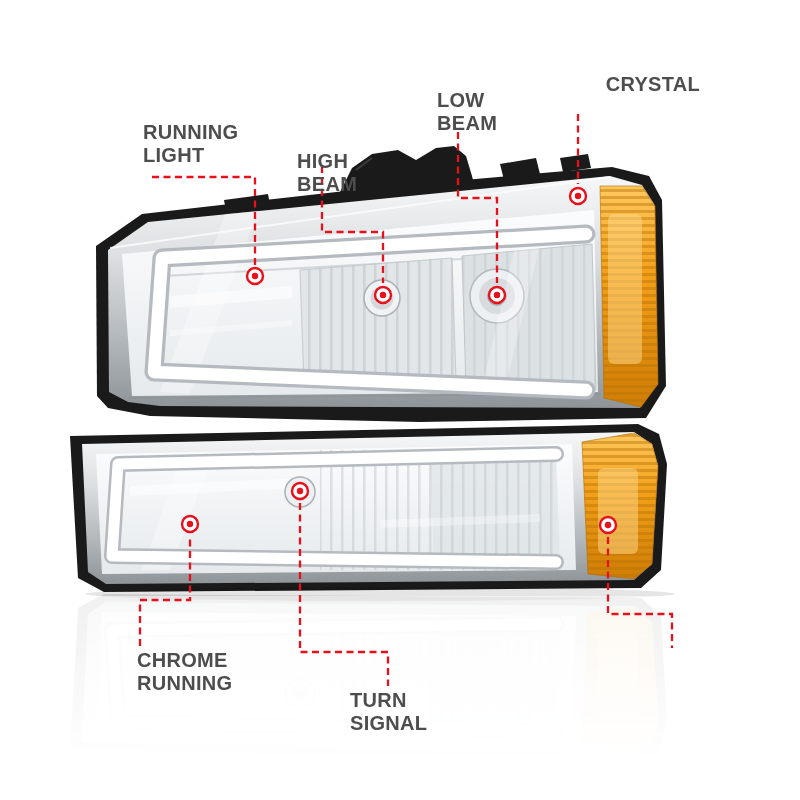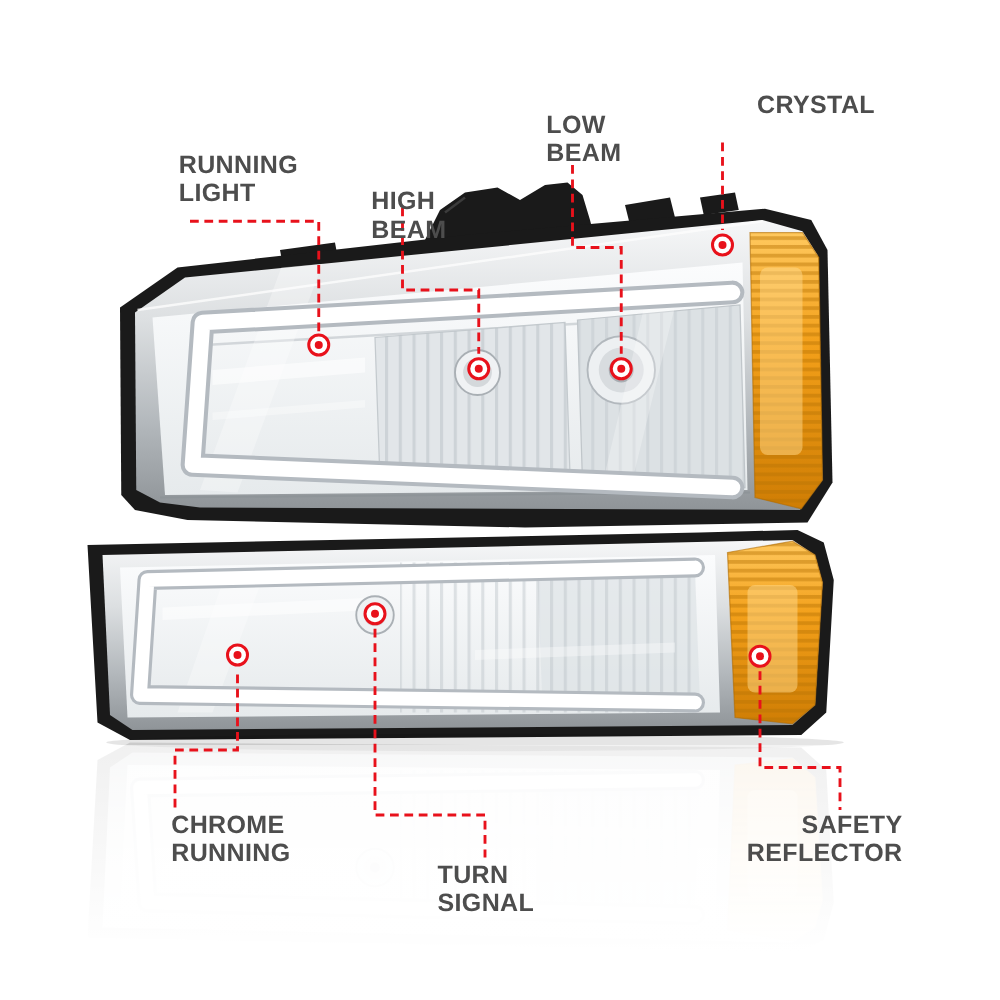--- a/index.html
+++ b/index.html
@@ -232,18 +232,14 @@
   <div class="label" style="left:97px;top:649px;margin-left:40px;">
     <span>CHROME</span>
     <span>RUNNING</span>
   </div>
 
   <div class="label center" style="left:350px;top:689px;width:84px;">
     <span>TURN</span>
     <span>SIGNAL</span>
   </div>
 
-  <div class="label right" style="right:78px;top:649px;">
-    <span>SAFETY</span>
-    <span>REFLECTOR</span>
-  </div>
 
 </div>
 
 </body></html>

